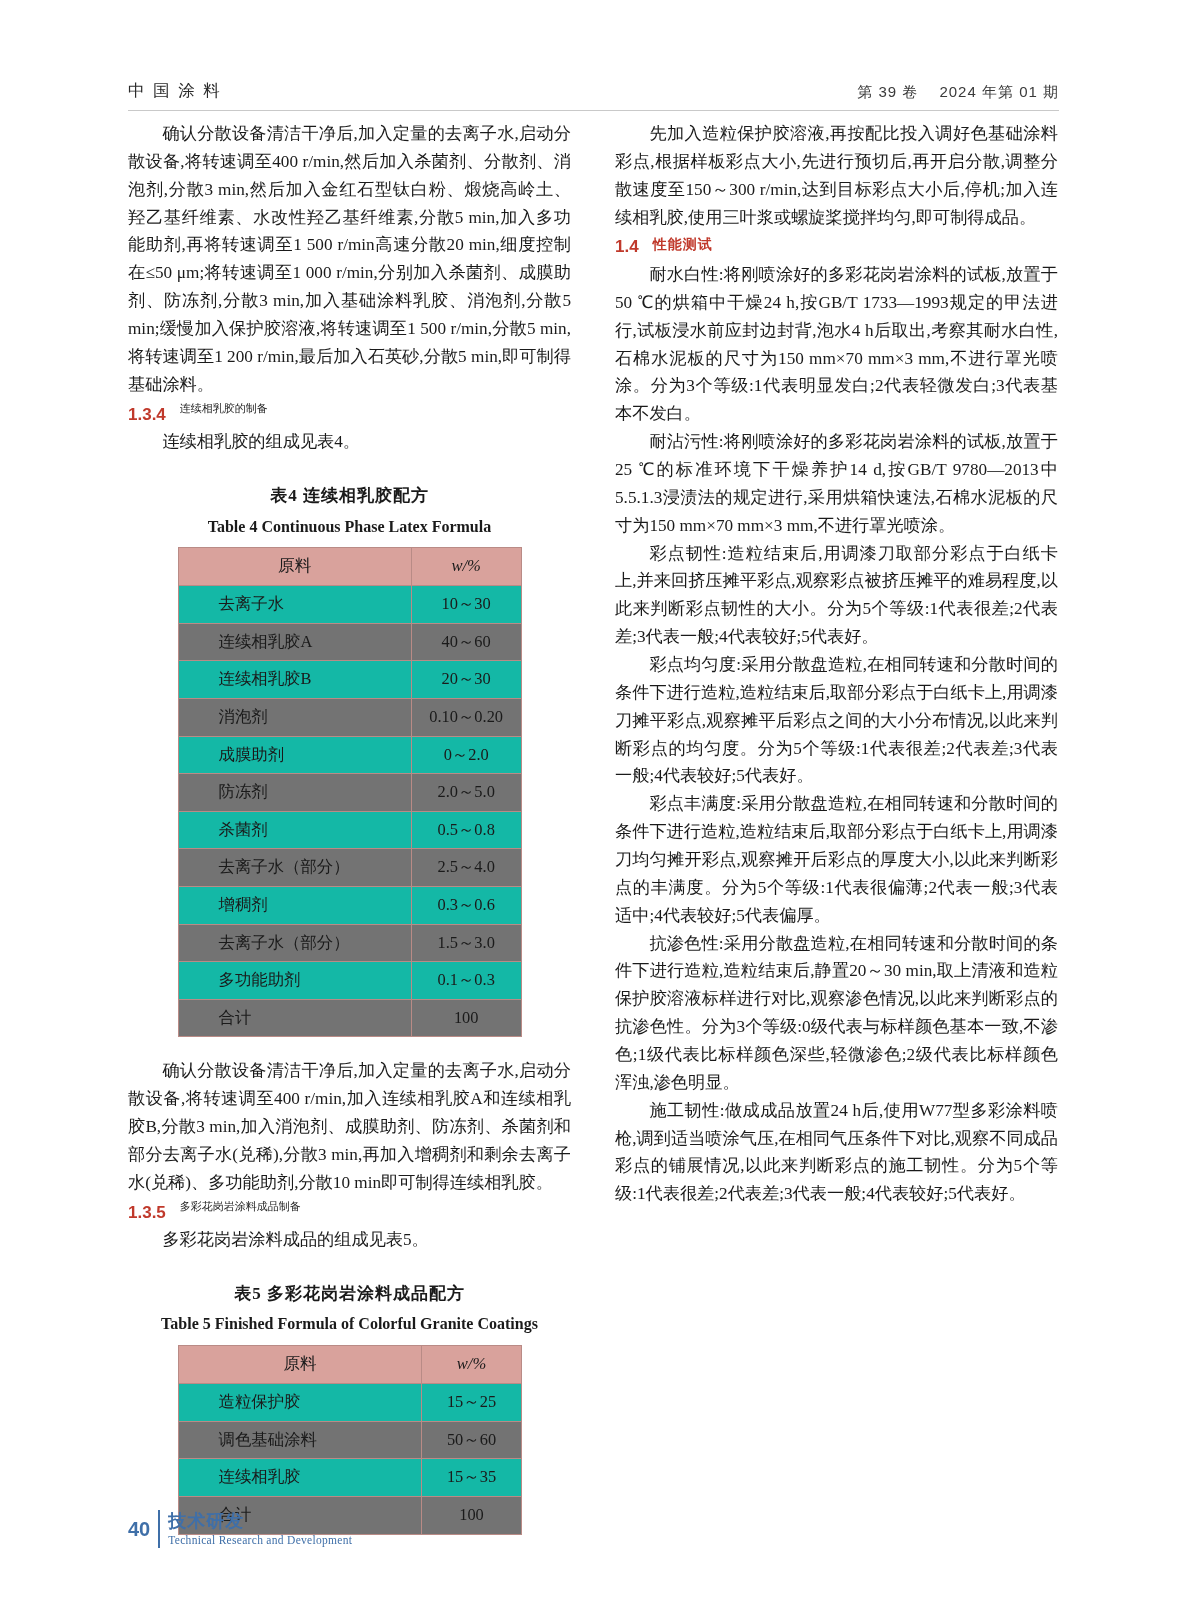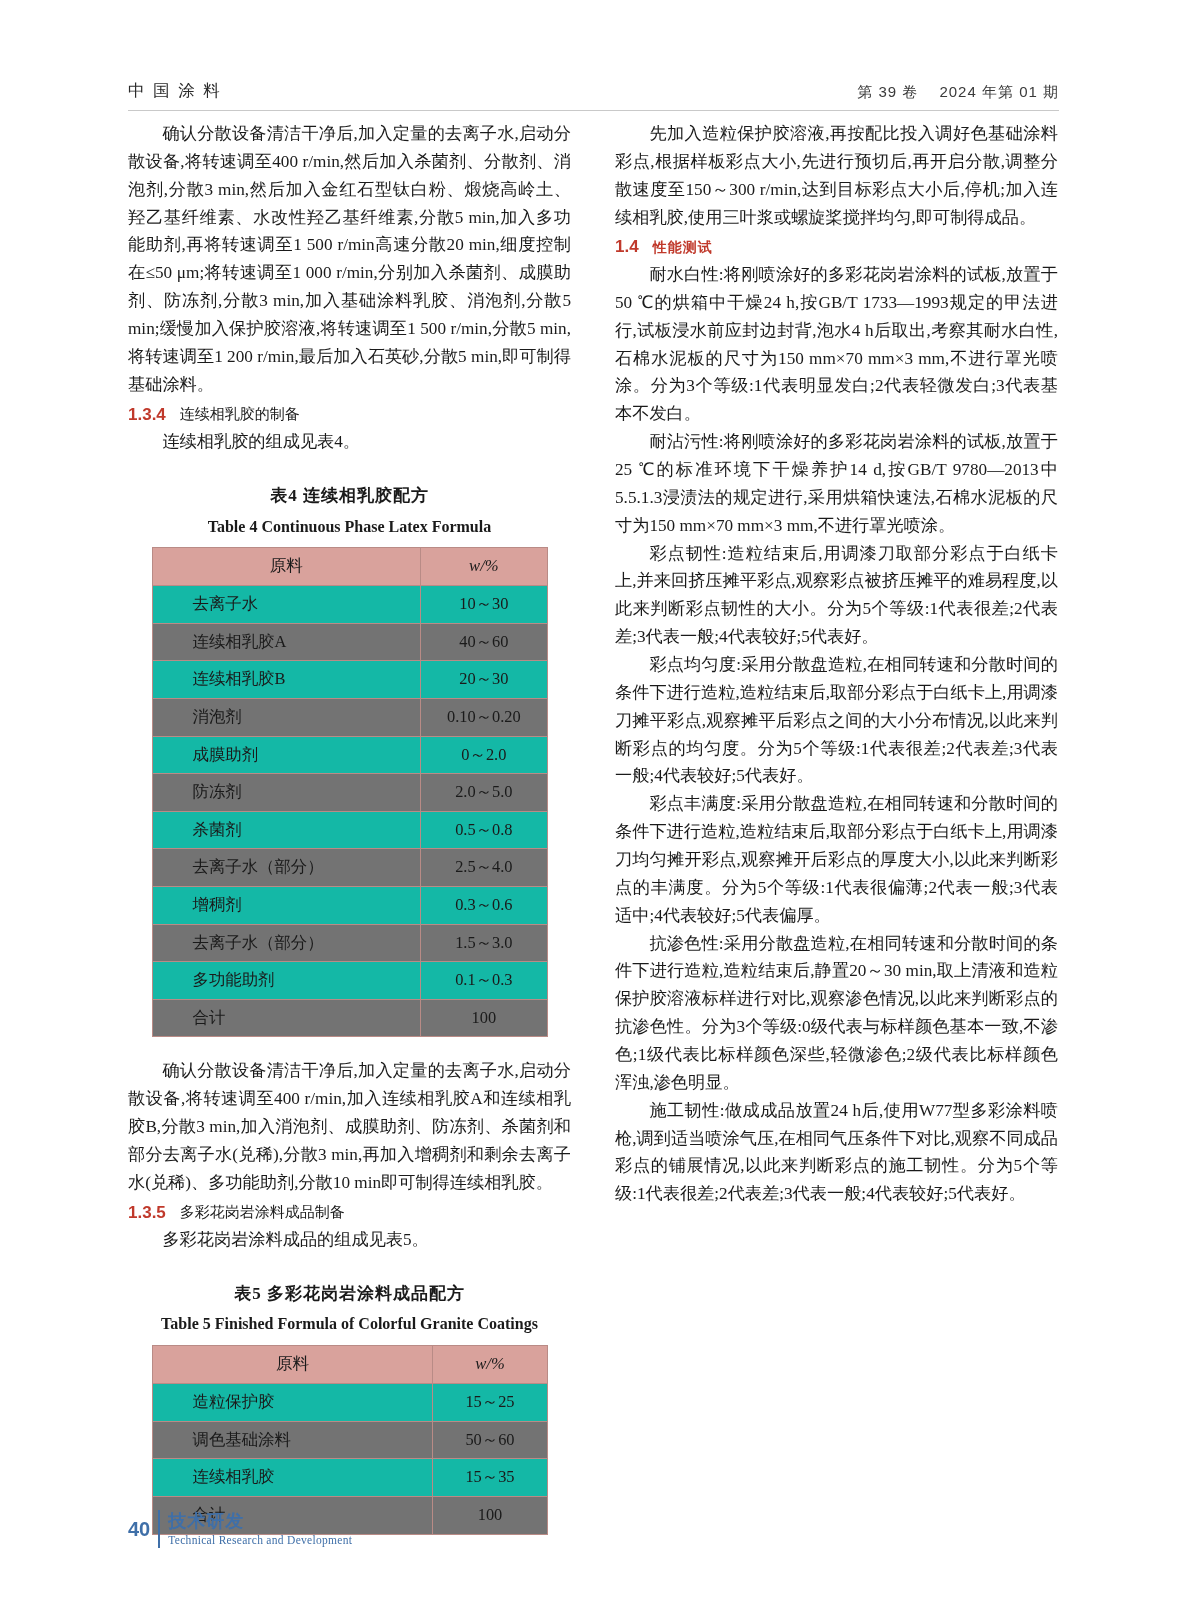--- a/index.html
+++ b/index.html
@@ -66,32 +66,33 @@
   p {
     margin: 0;
     text-indent: 2em;
   }
 
   
   .sec-head {
     display: flex;
     gap: 14px;
     margin-top: 2px;
-    align-items: center;
+    align-items: flex-start;
   }
   .sec-num {
     color: #c0392b;
     font-family: "Liberation Sans", sans-serif;
     font-size: 17px;
     font-weight: bold;
     white-space: nowrap;
   }
   .sec-title {
     color: #1a1a1a;
-    font-size: 15px;
+    font-size: 11px;
+    font-family: Liberation Mono, monospace;
   }
   .sec-head.major .sec-num,
   .sec-head.major .sec-title {
     color: #c0392b;
     font-weight: bold;
   }
   .sec-head.major .sec-title {
     font-family: "Liberation Sans", sans-serif;
     font-size: 14px;
     letter-spacing: 1px;
@@ -110,21 +111,21 @@
   }
   .tbl-caption-en {
     text-align: center;
     font-weight: bold;
     font-size: 16px;
     margin-bottom: 8px;
     font-family: "Liberation Serif", serif;
   }
   table {
     border-collapse: collapse;
-    width: 396px;
+    width: 344px;
     margin: 0 auto;
     font-size: 16.4px;
   }
   table th, table td {
     border: 1px solid #b98b86;
     padding: 5px 4px;
     text-align: center;
     height: 18px;
   }
   table th {

